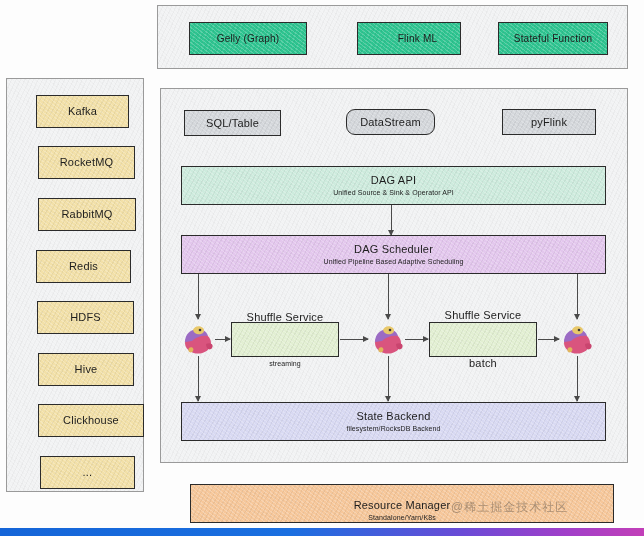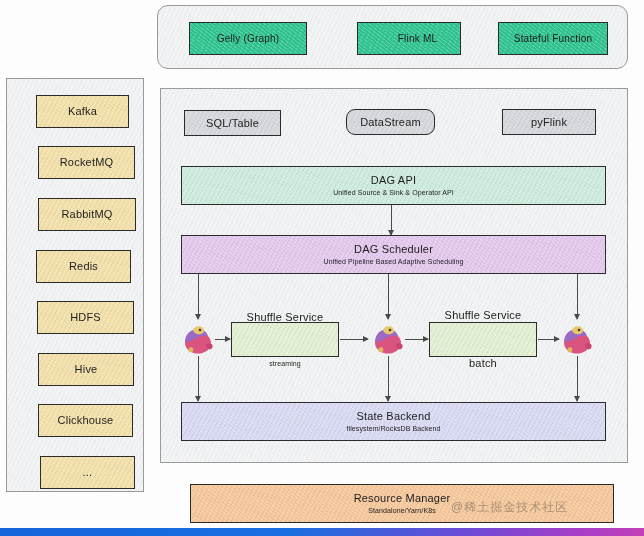--- a/index.html
+++ b/index.html
@@ -47,21 +47,21 @@
 
   .lib   { background-color: #2ec490; font-size: 10px; }
   .lib .t1 { font-size: 10px; }
   .api   { background-color: #d4d7db; }
   .api .t1 { font-size: 11px; }
   .src   { background-color: #f2e0a8; }
   .src .t1 { font-size: 11px; }
   .dagapi   { background-color: #cdebdd; }
   .dagsched { background-color: #e3c7ed; }
   .statebk  { background-color: #d8d9f2; }
-  .resmgr   { background-color: #f6c79a; }
+  .resmgr   { background-color: #f6c79a; justify-content: flex-end; }
   .shuffle  { background-color: #e2efd2; gap: 35px; }
 
   
   .arrow-v, .arrow-h {
     position: absolute;
     background: transparent;
   }
   .arrow-v .shaft {
     position: absolute;
     left: 50%;
@@ -122,21 +122,21 @@
     left: 0;
     bottom: 0;
     width: 644px;
     height: 8px;
     background: linear-gradient(to right, #1565d8 0%, #1a6fe0 45%, #6b4bd6 72%, #a13fc9 88%, #c23fb8 100%);
   }
 </style>
 </head>
 <body>
 
-<div class="panel" style="left:157px; top:5px; width:471px; height:64px;border-radius:11px;">
+<div class="panel" style="left:157px; top:5px; width:471px; height:64px;">
 
   <div class="node lib" style="left:31px; top:16px; width:118px; height:33px;">
     <span class="t1">Gelly (Graph)</span>
   </div>
 
   <div class="node lib" style="left:199px; top:16px; width:104px; height:33px;padding-left:17px;">
     <span class="t1">Flink ML</span>
   </div>
 
   <div class="node lib" style="left:340px; top:16px; width:110px; height:33px;">
@@ -163,21 +163,21 @@
   </div>
 
   <div class="node src" style="left:30px; top:222px; width:97px; height:33px;">
     <span class="t1">HDFS</span>
   </div>
 
   <div class="node src" style="left:31px; top:274px; width:96px; height:33px;">
     <span class="t1">Hive</span>
   </div>
 
-  <div class="node src" style="left:31px; top:325px; width:95px; height:33px;">
+  <div class="node src" style="left:31px; top:325px; width:106px; height:33px;">
     <span class="t1">Clickhouse</span>
   </div>
 
   <div class="node src" style="left:33px; top:377px; width:95px; height:33px;">
     <span class="t1">...</span>
   </div>
 </div>
 
 <div class="panel" style="left:160px; top:88px; width:468px; height:375px;">
 

